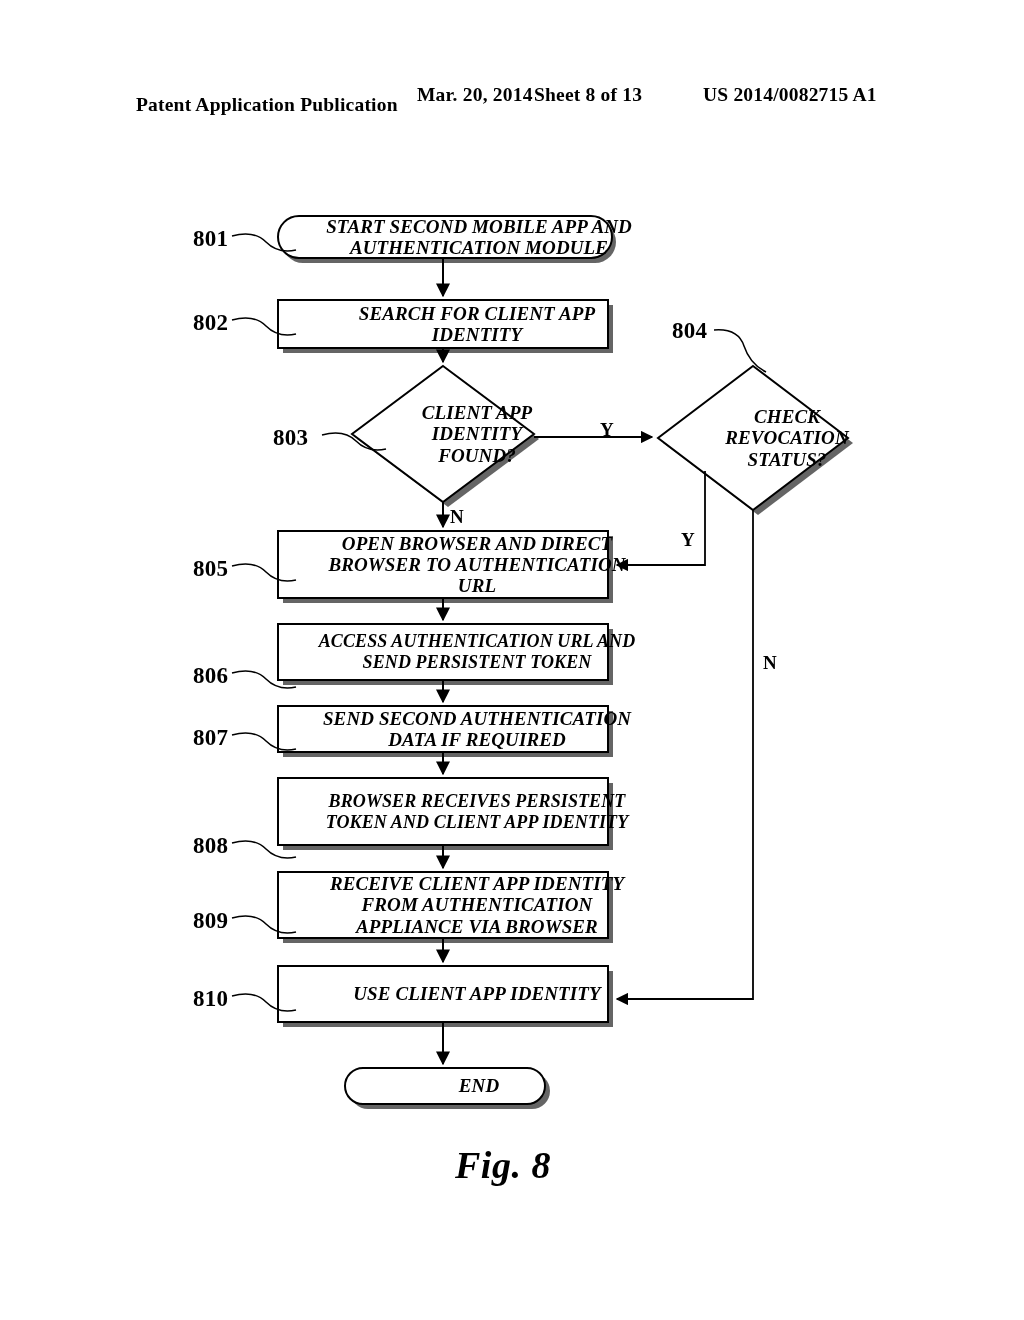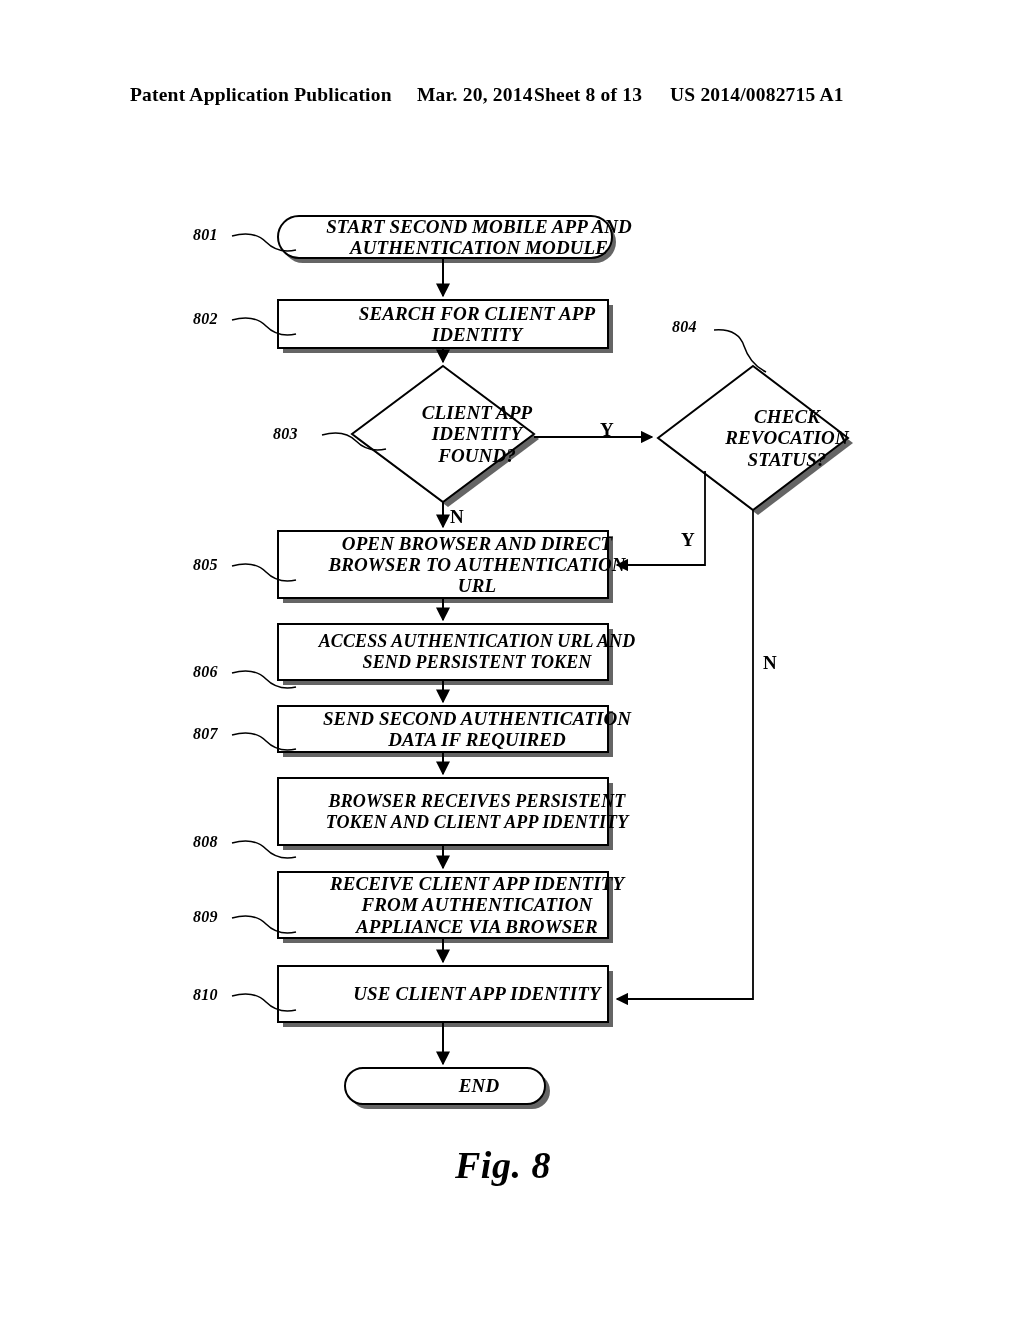--- a/index.html
+++ b/index.html
@@ -24,24 +24,24 @@
     left: 0;
     width: 1024px;
     height: 32px;
     display: flex;
     align-items: baseline;
     font-weight: bold;
     font-size: 19.5px;
     letter-spacing: 0.2px;
     white-space: nowrap;
   }
-  #page-header .h-pub   { position: absolute; left: 130px; }
+  #page-header .h-pub   { position: absolute; left: 136px; margin-top: 10px; }
   #page-header .h-date  { position: absolute; left: 417px; }
   #page-header .h-sheet { position: absolute; left: 534px; }
-  #page-header .h-num   { position: absolute; left: 670px; }
+  #page-header .h-num   { position: absolute; left: 703px; }
 
   
   #figure-canvas {
     position: absolute;
     top: 0;
     left: 0;
     width: 1024px;
     height: 1320px;
   }
   #figure-canvas svg {
@@ -67,23 +67,22 @@
     padding-left: 34px;
   }
   .node-text.small {
     font-size: 18px;
     line-height: 1.15;
   }
 
   
   .ref-num {
     position: absolute;
-    font-style: italic;
-    font-weight: bold;
-    font-size: 16px;
+    font-weight: bold;
+    font-size: 23px;
     letter-spacing: 0.3px;
   }
 
   
   .branch-label {
     position: absolute;
     font-weight: bold;
     font-size: 19px;
     font-style: normal;
     font-family: "Liberation Serif", "DejaVu Serif", serif;

